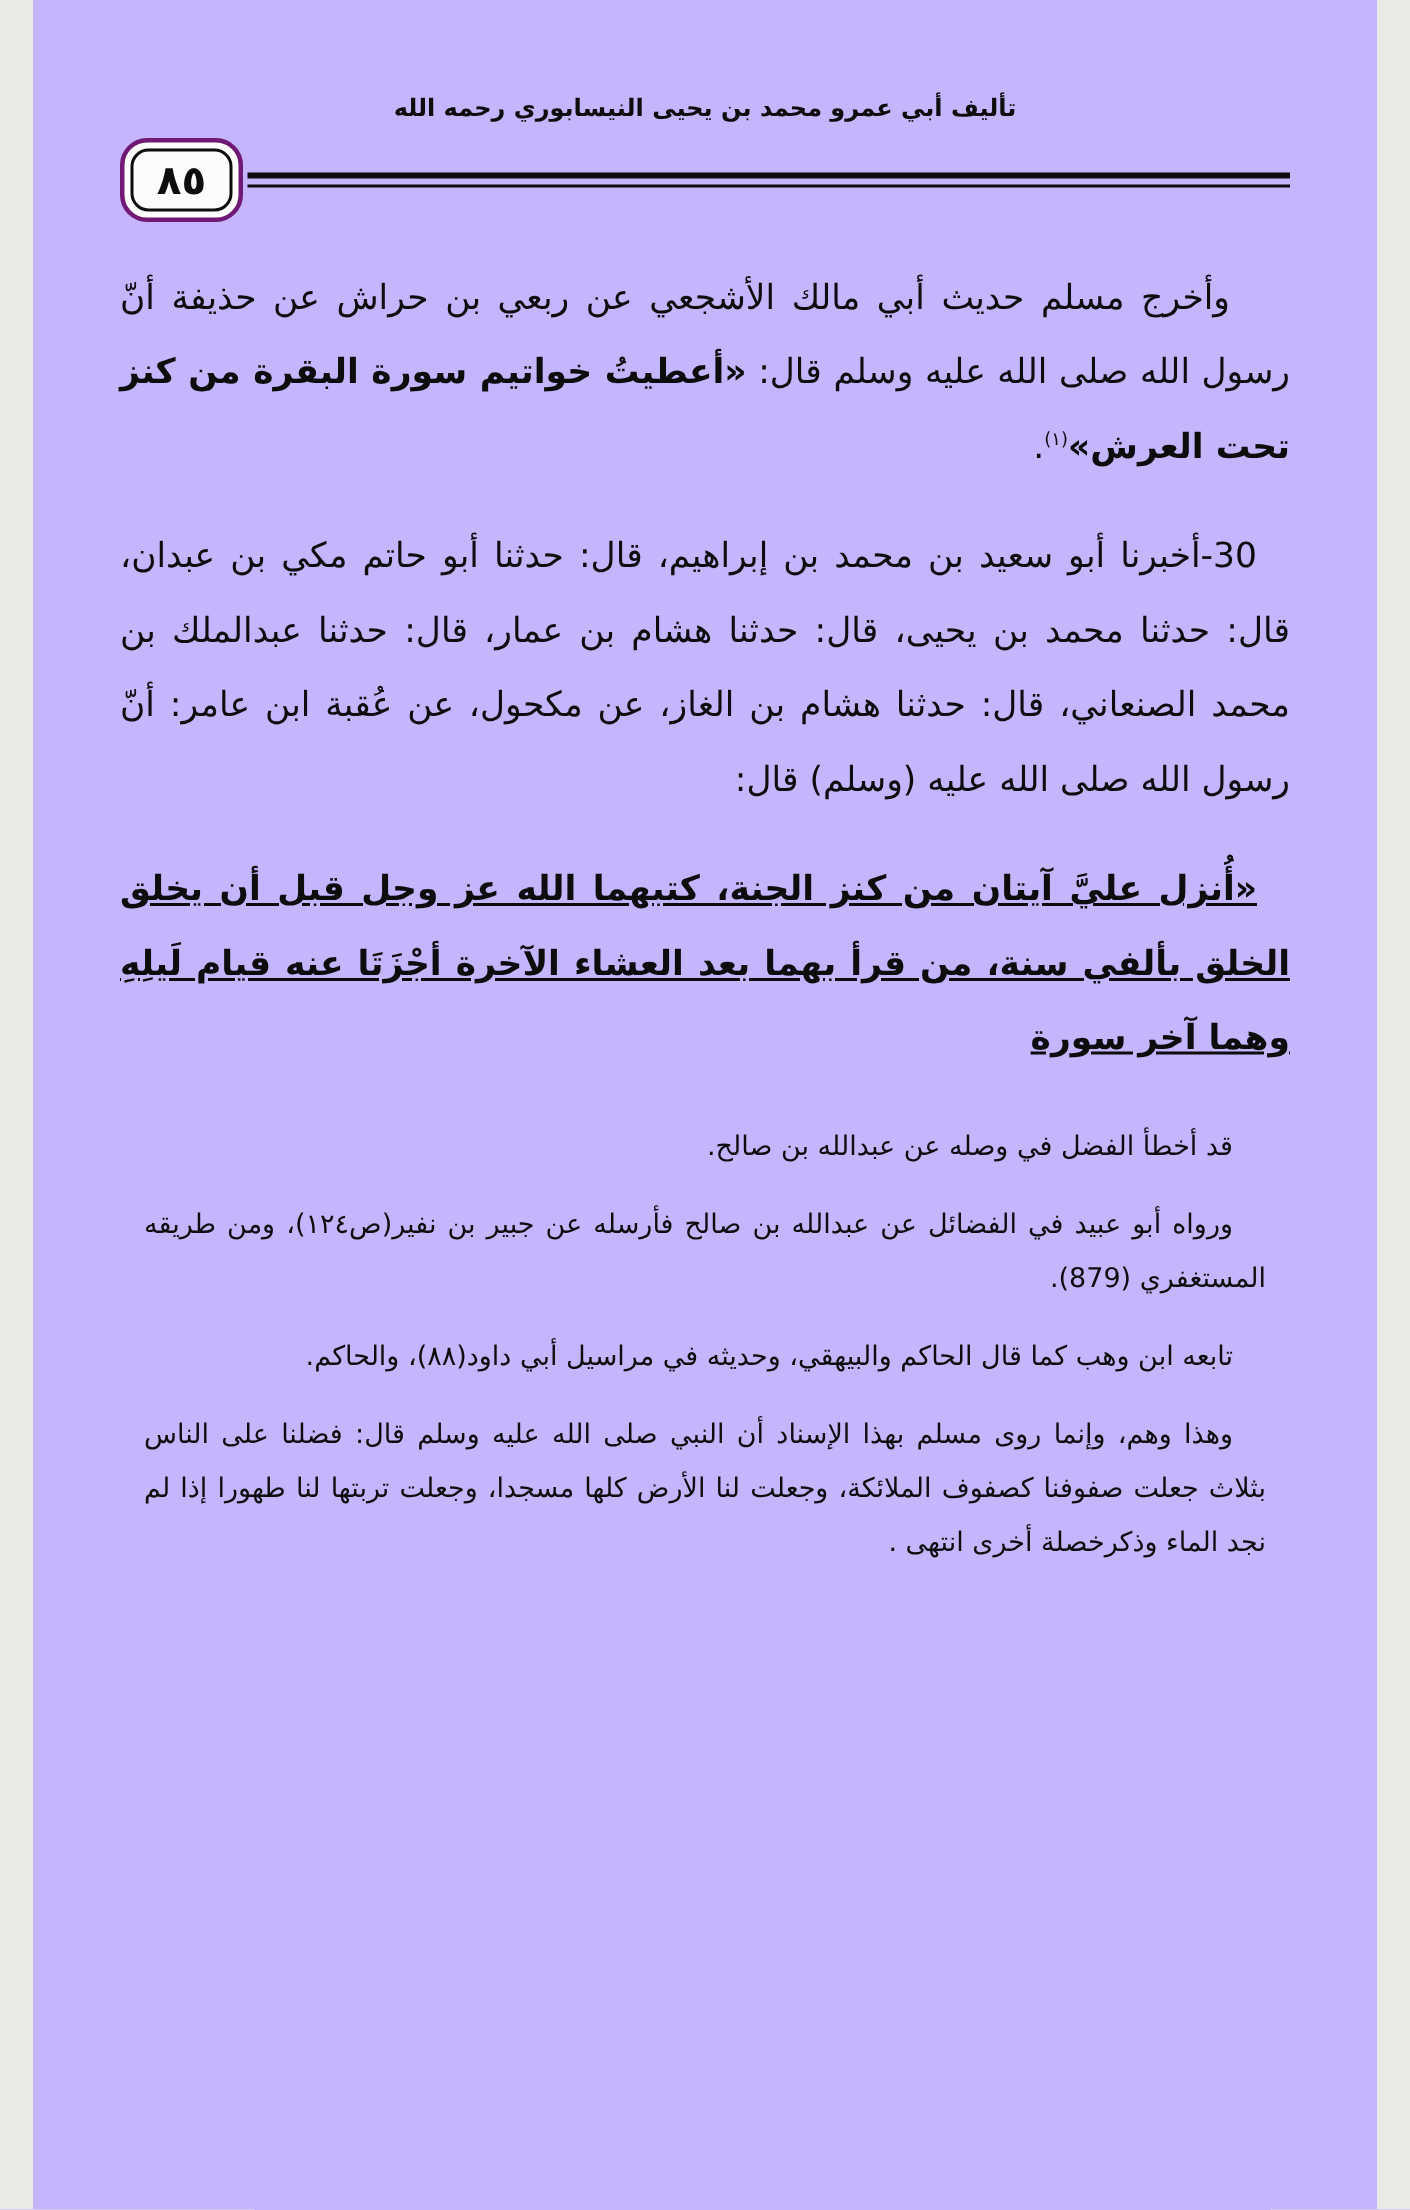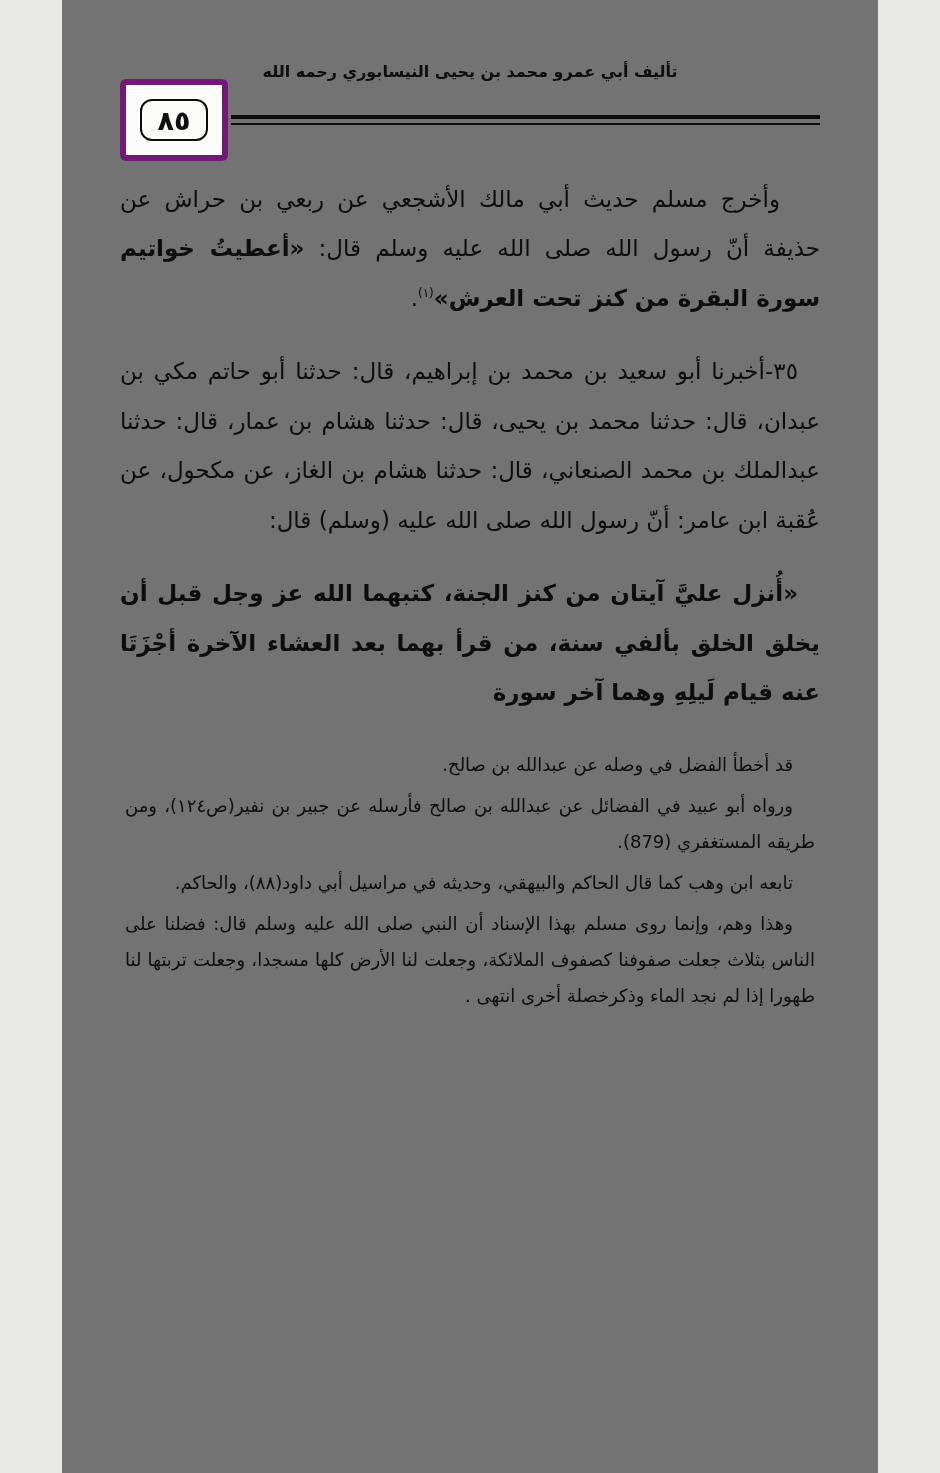--- a/index.html
+++ b/index.html
@@ -3,24 +3,24 @@
 <meta charset="utf-8">
 <style>
   html, body { margin: 0; padding: 0; }
   body {
     width: 940px;
     background: #e9e9e6;
     font-family: "DejaVu Sans", sans-serif;
   }
   .page {
     box-sizing: border-box;
-    width: 816px;
+    width: 896px;
     height: 1473px;
     margin: 0 auto;
-    background: #737373;
+    background: #c4b5fd;
     color: #0d0d0d;
     direction: rtl;
     padding: 62px 58px 50px 58px;
     overflow: hidden;
     position: relative;
   }
 
   
   .page-header { margin-bottom: 26px; }
   .header-title {
@@ -31,23 +31,23 @@
     margin: 0 120px 10px 120px;
   }
   .rule-row {
     direction: ltr;            
     display: flex;
     align-items: center;
     height: 58px;
   }
   .badge-outer {
     flex: 0 0 auto;
-    border: 6px solid #701a75;
-    border-radius: 6px;
-    padding: 14px;
+    border: 3px solid #701a75;
+    border-radius: 18px;
+    padding: 4px;
     background: #fcfcfa;
   }
   .badge-inner {
     border: 2px solid #0d0d0d;
     border-radius: 12px;
     width: 64px;
     height: 38px;
     display: flex;
     align-items: center;
     justify-content: center;
@@ -64,35 +64,35 @@
 
   
   .page-body {
     font-size: 23px;
     line-height: 2.15;
     text-align: justify;
   }
   .para { margin: 0 0 24px 0; }
   .para.indent-lg { text-indent: 40px; }
   .para.indent-sm { text-indent: 22px; }
-  .para.bold { font-weight: bold; }
+  .para.bold { font-weight: bold; text-decoration: underline; }
   .fn-ref {
     font-size: 12px;
     vertical-align: super;
     line-height: 0;
   }
 
   
   .footnotes {
     margin-top: 30px;
     font-size: 18px;
     line-height: 2.0;
     text-align: justify;
   }
-  .footnotes p { margin: 5px; }
+  .footnotes p { margin: 16px; }
   .footnotes p.indent { text-indent: 22px; }
 </style>
 </head>
 <body>
 
 <div class="page">
 
   <header class="page-header">
     <div class="header-title">تأليف أبي عمرو محمد بن يحيى النيسابوري رحمه الله</div>
     <div class="rule-row">
@@ -100,21 +100,21 @@
         <div class="badge-inner">٨٥</div>
       </div>
       <div class="header-rule"></div>
     </div>
   </header>
 
   <main class="page-body">
 
     <p class="para indent-lg"><span>وأخرج مسلم حديث أبي مالك الأشجعي عن ربعي بن حراش عن حذيفة أنّ رسول الله صلى الله عليه وسلم قال: </span><strong>«أعطيتُ خواتيم سورة البقرة من كنز تحت العرش»</strong><sup class="fn-ref">(١)</sup><span>.</span></p>
 
-    <p class="para indent-sm">٣٥-أخبرنا أبو سعيد بن محمد بن إبراهيم، قال: حدثنا أبو حاتم مكي بن عبدان، قال: حدثنا محمد بن يحيى، قال: حدثنا هشام بن عمار، قال: حدثنا عبدالملك بن محمد الصنعاني، قال: حدثنا هشام بن الغاز، عن مكحول، عن عُقبة ابن عامر: أنّ رسول الله صلى الله عليه (وسلم) قال:</p>
+    <p class="para indent-sm">30-أخبرنا أبو سعيد بن محمد بن إبراهيم، قال: حدثنا أبو حاتم مكي بن عبدان، قال: حدثنا محمد بن يحيى، قال: حدثنا هشام بن عمار، قال: حدثنا عبدالملك بن محمد الصنعاني، قال: حدثنا هشام بن الغاز، عن مكحول، عن عُقبة ابن عامر: أنّ رسول الله صلى الله عليه (وسلم) قال:</p>
 
     <p class="para indent-sm bold">«أُنزل عليَّ آيتان من كنز الجنة، كتبهما الله عز وجل قبل أن يخلق الخلق بألفي سنة، من قرأ بهما بعد العشاء الآخرة أجْزَتَا عنه قيام لَيلِهِ وهما آخر سورة</p>
 
   </main>
 
   <section class="footnotes">
     <p class="indent">قد أخطأ الفضل في وصله عن عبدالله بن صالح.</p>
     <p class="indent">ورواه أبو عبيد في الفضائل عن عبدالله بن صالح فأرسله عن جبير بن نفير(ص١٢٤)، ومن طريقه المستغفري (879).</p>
     <p class="indent">تابعه ابن وهب كما قال الحاكم والبيهقي، وحديثه في مراسيل أبي داود(٨٨)، والحاكم.</p>
     <p class="indent">وهذا وهم، وإنما روى مسلم بهذا الإسناد أن النبي صلى الله عليه وسلم قال: فضلنا على الناس بثلاث جعلت صفوفنا كصفوف الملائكة، وجعلت لنا الأرض كلها مسجدا، وجعلت تربتها لنا طهورا إذا لم نجد الماء وذكرخصلة أخرى انتهى .</p>

